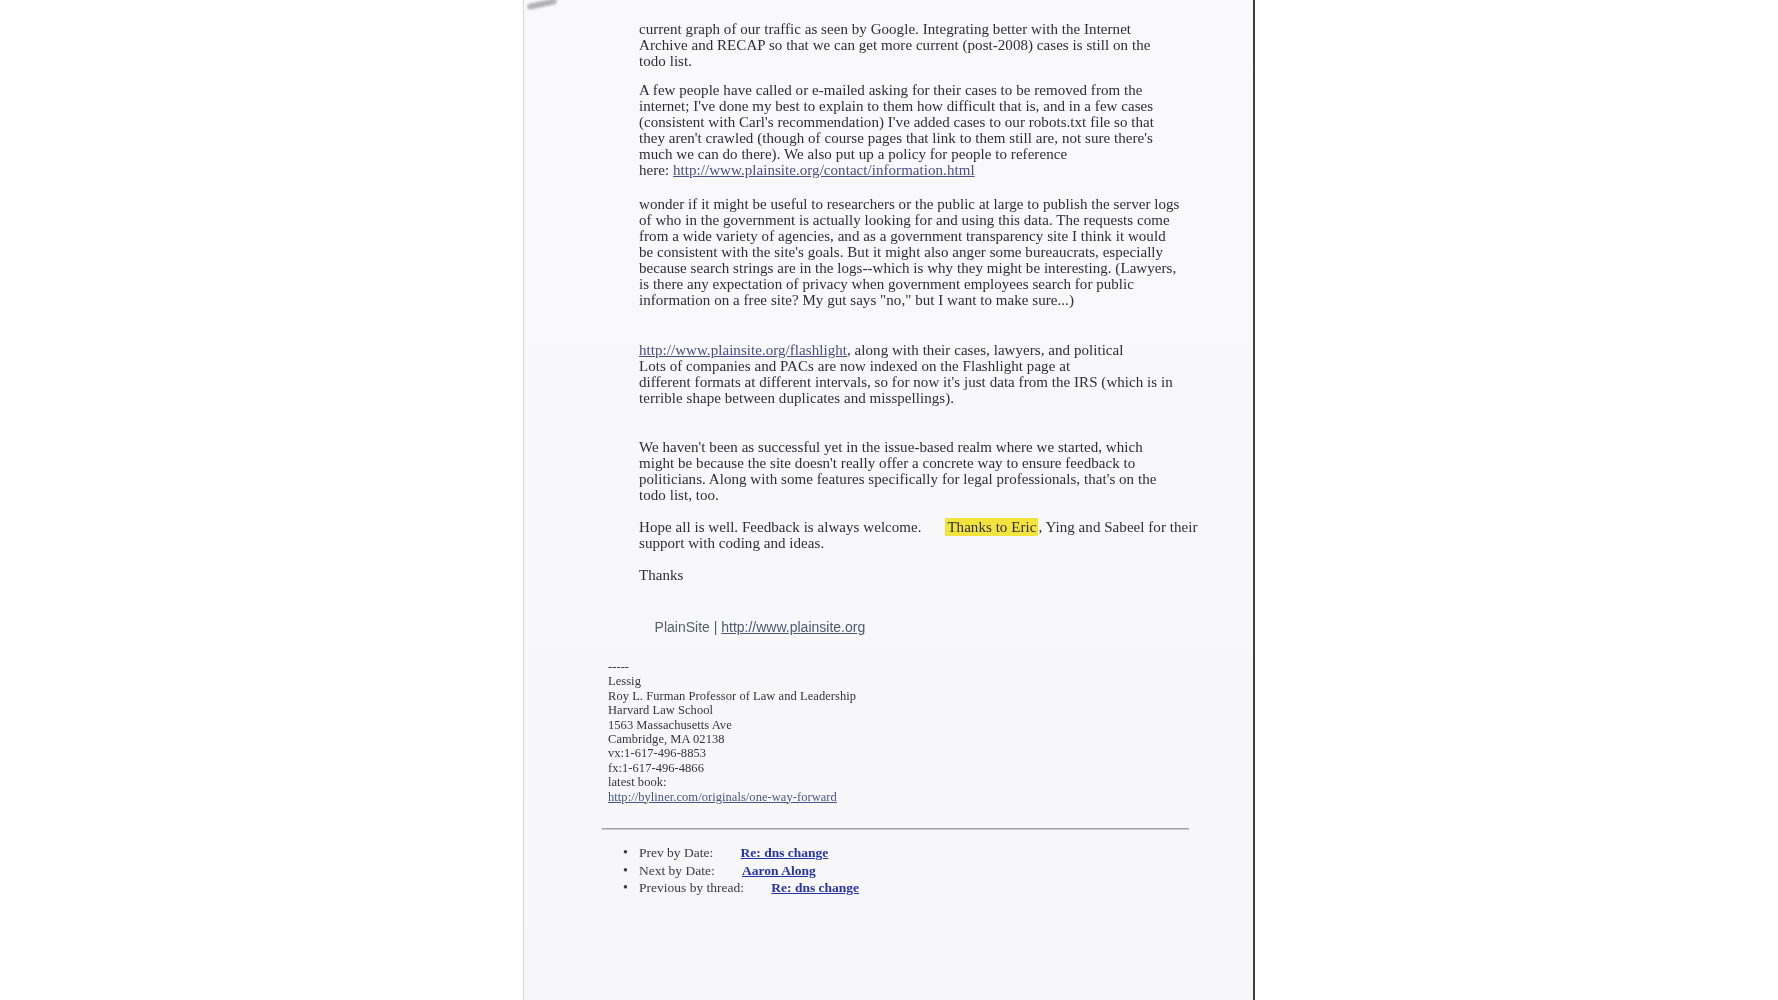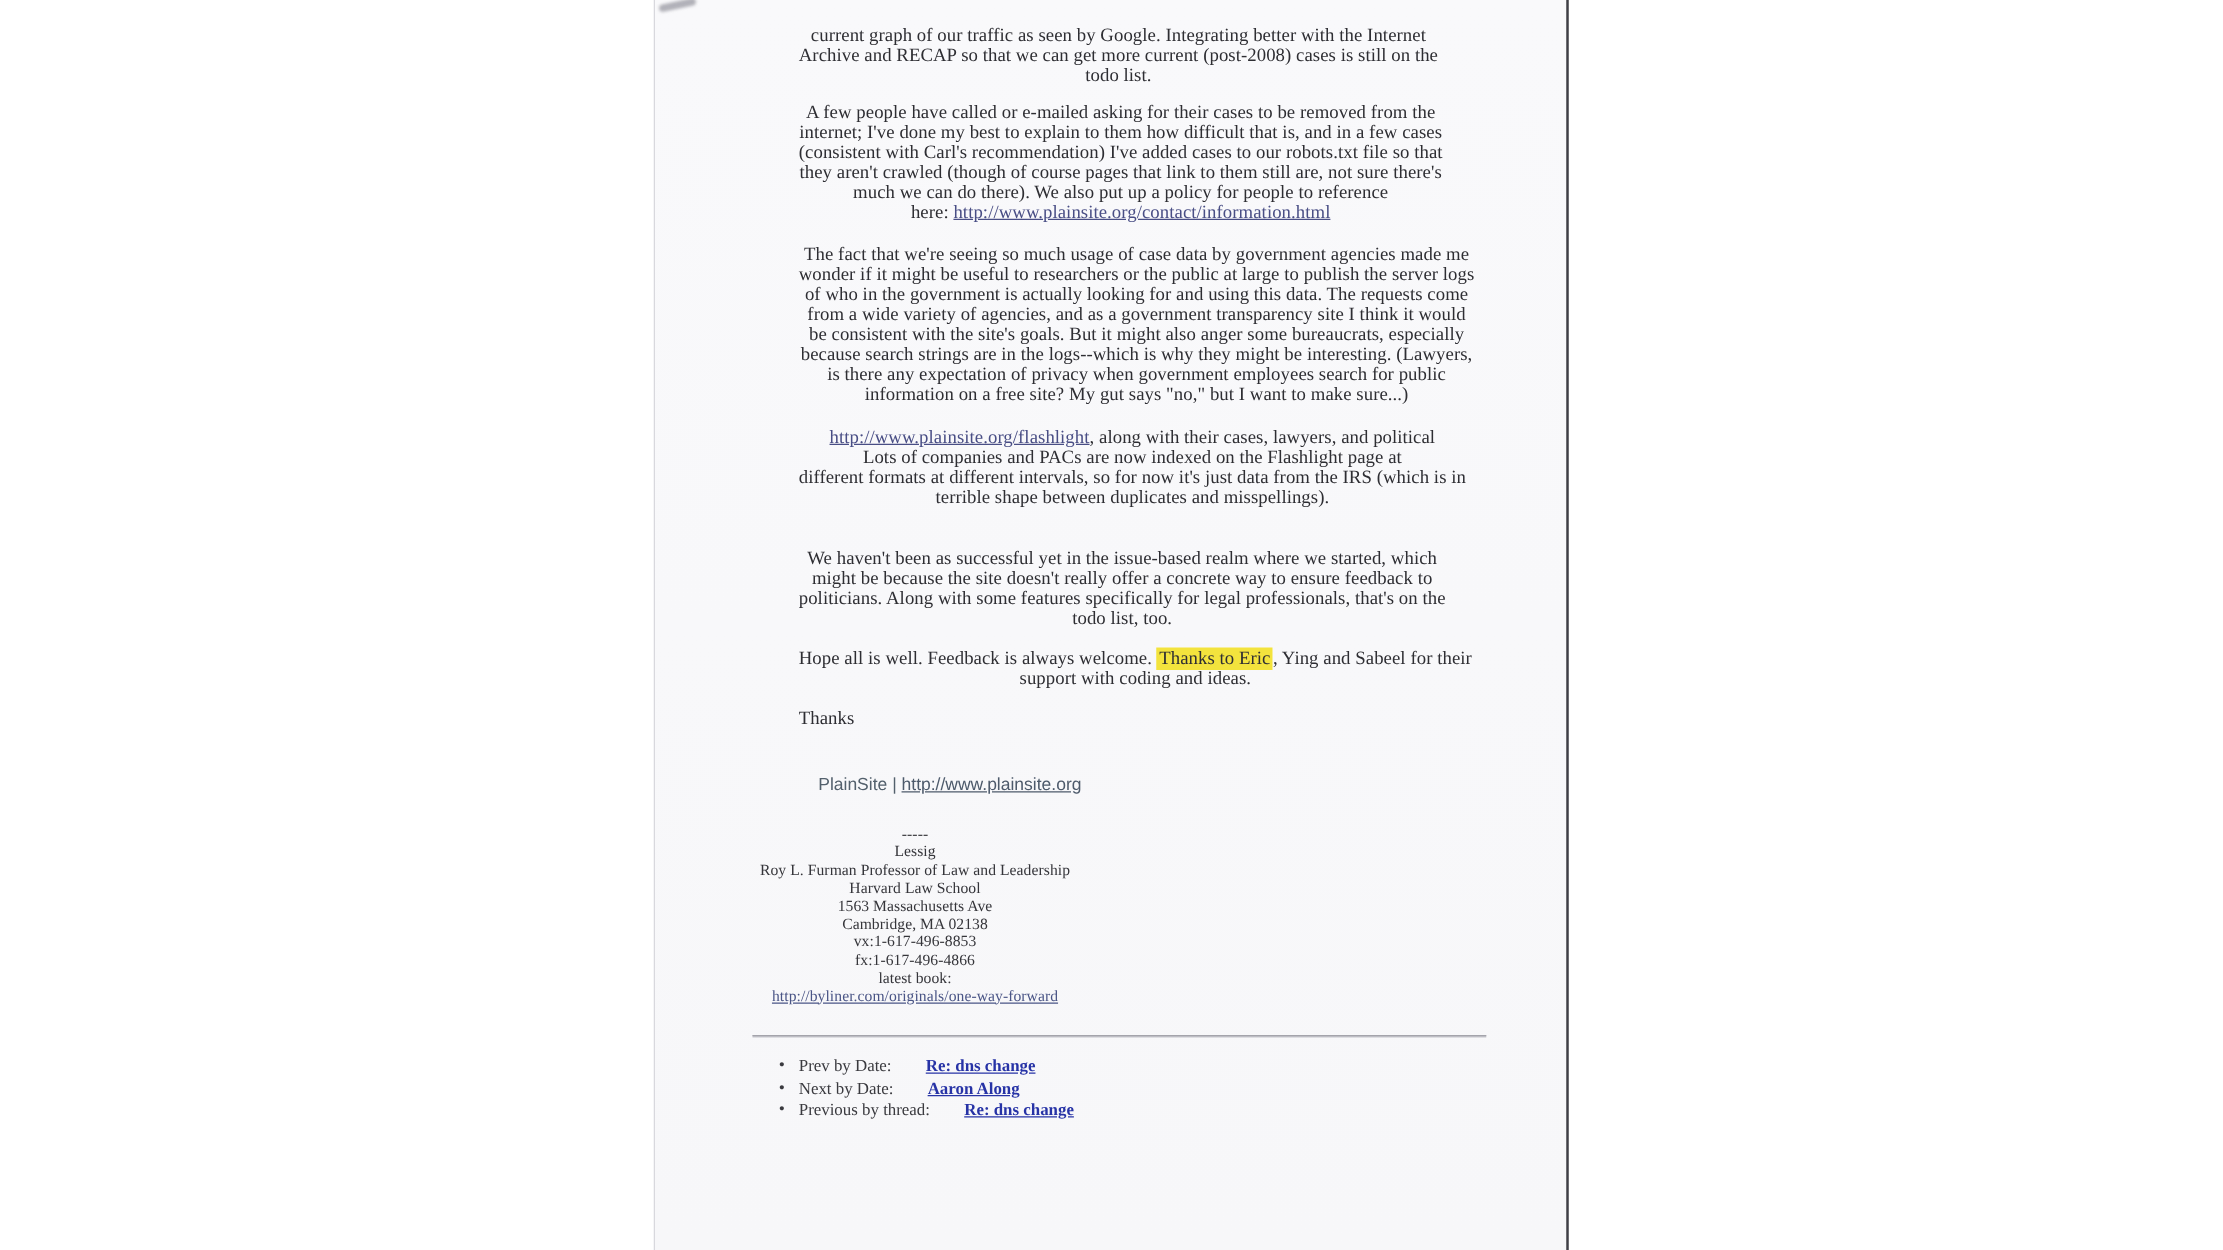--- a/index.html
+++ b/index.html
@@ -17,25 +17,25 @@
   }
   .smudge {
     position:absolute; left:3px; top:1px; width:30px; height:6px;
     background:rgba(70,70,85,0.40); border-radius:3px;
     transform:rotate(-12deg); filter:blur(1.2px);
   }
   .block { position:absolute; }
   .body-col { left:115px; }
   .tl {
     height:16px; line-height:16px; font-size:15px; color:#2e2e33;
-    white-space:pre; letter-spacing:0.05px;text-align:center;
+    white-space:pre; letter-spacing:0.05px;
   }
   a { text-decoration:underline; }
   .body-link { color:#494e85; }
-  .hl { background:#f3e33d; padding:1px 2px; }
+  .hl { background:#f3e33d; padding:1px 2px;margin-left:20px; }
   .brand-row {
     font-family:"Liberation Sans","DejaVu Sans",sans-serif;
     font-size:14px; height:18px; line-height:18px; color:#53606c; white-space:pre;
   }
   .brand-link { color:#4d5a6b; }
   .sig .tl { height:14.4px; line-height:14.4px; font-size:12.5px; color:#35353a; }
   .sig-link { color:#4a5586; }
   .hr-line {
     position:absolute; left:78px; top:828px; width:587px; height:2px;
     background:#c6c6cc; border-top:1px solid #a4a4ab; box-sizing:border-box;
@@ -65,21 +65,20 @@
   <div class="block body-col" style="top:82px">
     <div class="tl">A few people have called or e-mailed asking for their cases to be removed from the</div>
     <div class="tl">internet; I've done my best to explain to them how difficult that is, and in a few cases</div>
     <div class="tl">(consistent with Carl's recommendation) I've added cases to our robots.txt file so that</div>
     <div class="tl">they aren't crawled (though of course pages that link to them still are, not sure there's</div>
     <div class="tl">much we can do there). We also put up a policy for people to reference</div>
     <div class="tl"><span>here: </span><a href="#" class="body-link">http://www.plainsite.org/contact/information.html</a></div>
   </div>
 
   <div class="block body-col" style="top:196px">
-    <div class="tl">The fact that we're seeing so much usage of case data by government agencies made me</div>
     <div class="tl">wonder if it might be useful to researchers or the public at large to publish the server logs</div>
     <div class="tl">of who in the government is actually looking for and using this data. The requests come</div>
     <div class="tl">from a wide variety of agencies, and as a government transparency site I think it would</div>
     <div class="tl">be consistent with the site's goals. But it might also anger some bureaucrats, especially</div>
     <div class="tl">because search strings are in the logs--which is why they might be interesting. (Lawyers,</div>
     <div class="tl">is there any expectation of privacy when government employees search for public</div>
     <div class="tl">information on a free site? My gut says "no," but I want to make sure...)</div>
   </div>
 
   <div class="block body-col" style="top:342px">

